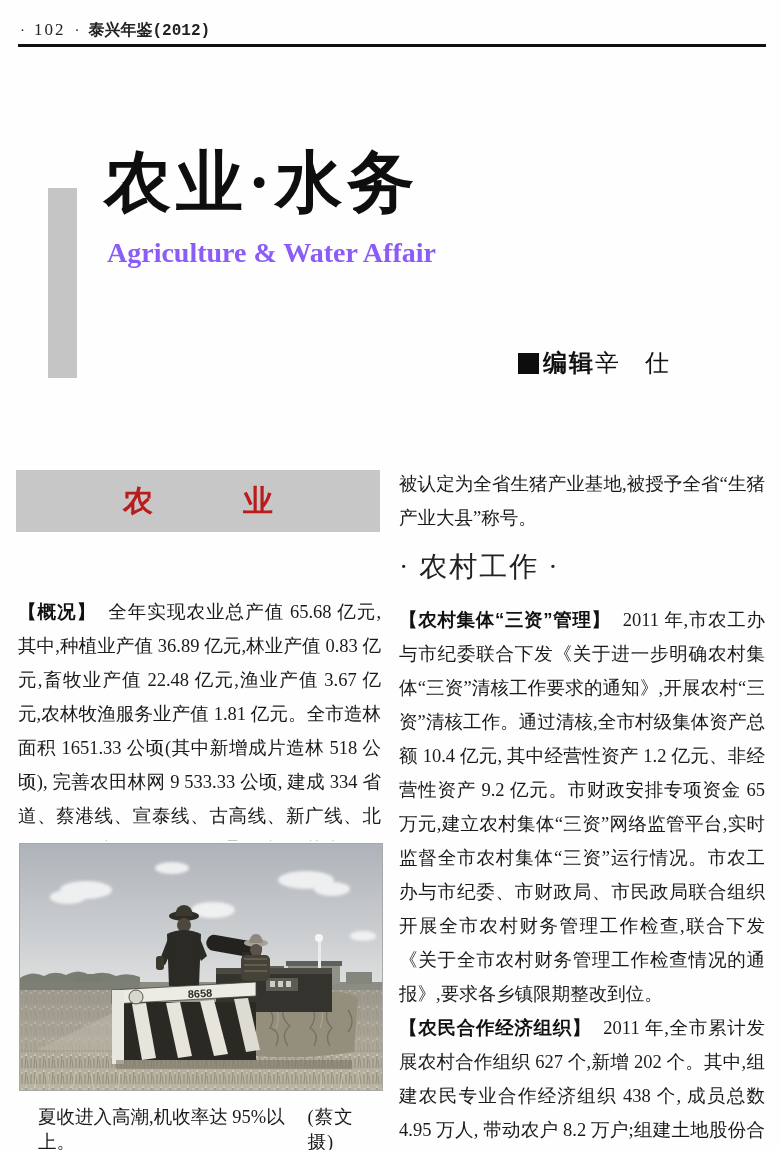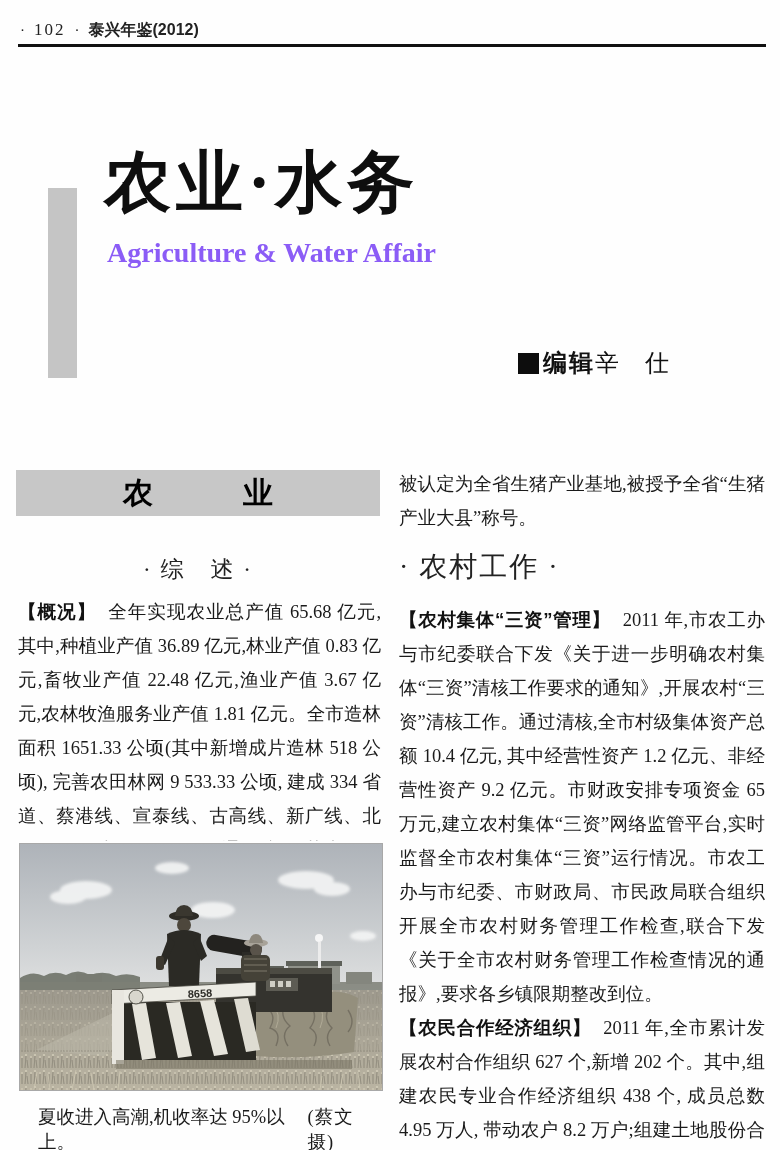--- a/index.html
+++ b/index.html
@@ -10,21 +10,21 @@
     font-family:"Liberation Serif", serif;
   }
   
   .runhead {
     position:absolute; left:20px; top:20px; height:22px;
     display:flex; align-items:baseline; gap:9px;
     font-size:16px; color:#222;
   }
   .runhead .dot { font-size:15px; }
   .runhead .pagenum { font-family:"Liberation Serif", serif; font-size:17px; letter-spacing:2px; }
-  .runhead .booktitle { font-family:Liberation Sans, sans-serif; font-weight:bold; font-size:16px; }
+  .runhead .booktitle { font-family:Liberation Mono, monospace; font-weight:bold; font-size:16px; }
   .headrule { position:absolute; left:18px; top:44px; width:748px; height:3px; background:#111; }
 
   
   .graybar { position:absolute; left:48px; top:188px; width:29px; height:190px; background:#c5c5c5; }
   .chap-title {
     position:absolute; left:104px; top:144px;
     font-size:67px; font-weight:900; letter-spacing:5px;
     font-family:Liberation Serif, serif; color:#0e0e0e; line-height:1.15;text-align:center;
   }
   .chap-sub {
@@ -34,24 +34,24 @@
   .editor {
     position:absolute; left:518px; top:347px;
     display:flex; align-items:center; font-size:24px; color:#111;
   }
   .editor .sq { width:21px; height:21px; background:#0d0d0d; display:inline-block; margin-right:4px; }
   .editor .lbl { font-family:"Liberation Sans", sans-serif; font-weight:bold; letter-spacing:2px; }
   .editor .nm { letter-spacing:10px; font-family:"Liberation Serif", serif; }
 
   
   .banner {
-    position:absolute; left:16px; top:470px; width:364px; height:46px;
+    position:absolute; left:16px; top:470px; width:364px; height:62px;
     background:#c7c7c7; display:flex; align-items:center; justify-content:center;
     font-size:30px; font-weight:bold; font-family:"Liberation Sans", sans-serif;
-    color:#000000; white-space:pre;
+    color:#b91c1c; white-space:pre;
   }
   .subhead {
     position:absolute; width:364px; text-align:center;
     font-size:23px; color:#222; letter-spacing:2px; white-space:pre;
     font-family:"Liberation Serif", serif;
   }
   .subhead.left-sub { left:16px; top:554px; }
   .para {
     font-size:18.5px; line-height:34px; text-align:justify;
     color:#1a1a1a; font-family:"Liberation Serif", serif;
@@ -98,21 +98,20 @@
   <div class="graybar"></div>
   <div class="chap-title">农业·水务</div>
   <div class="chap-sub">Agriculture &amp; Water Affair</div>
   <div class="editor">
     <span class="sq"></span>
     <span class="lbl">编辑</span>
     <span class="nm">辛 仕</span>
   </div>
 
   <div class="banner">农　　　业</div>
-  <div class="subhead left-sub">· 综　述 ·</div>
 
   <div class="leftpara para">
     <b class="tag">【概况】</b><span>全年实现农业总产值 65.68 亿元,其中,种植业产值 36.89 亿元,林业产值 0.83 亿元,畜牧业产值 22.48 亿元,渔业产值 3.67 亿元,农林牧渔服务业产值 1.81 亿元。全市造林面积 1651.33 公顷(其中新增成片造林 518 公顷), 完善农田林网 9 533.33 公顷, 建成 334 省道、蔡港线、宣泰线、古高线、新广线、北二环西延线等 10 条绿色通道,新增花木等经济林果面积 469.33 公顷;全市出栏生猪 110 万头、家禽 1 122 万羽,同比增长 5.33%、3.23%;水产养殖面积 4 790 公顷,水产品总产量 2.21 万吨,其中养殖产量 1.9 万吨。泰兴市</span>
   </div>
 
   <div class="photo">
     <svg width="362" height="246" viewBox="0 0 362 246">
       <defs>
         <linearGradient id="sky" x1="0" y1="0" x2="0" y2="1">
           <stop offset="0" stop-color="#aeb3b9"></stop>

